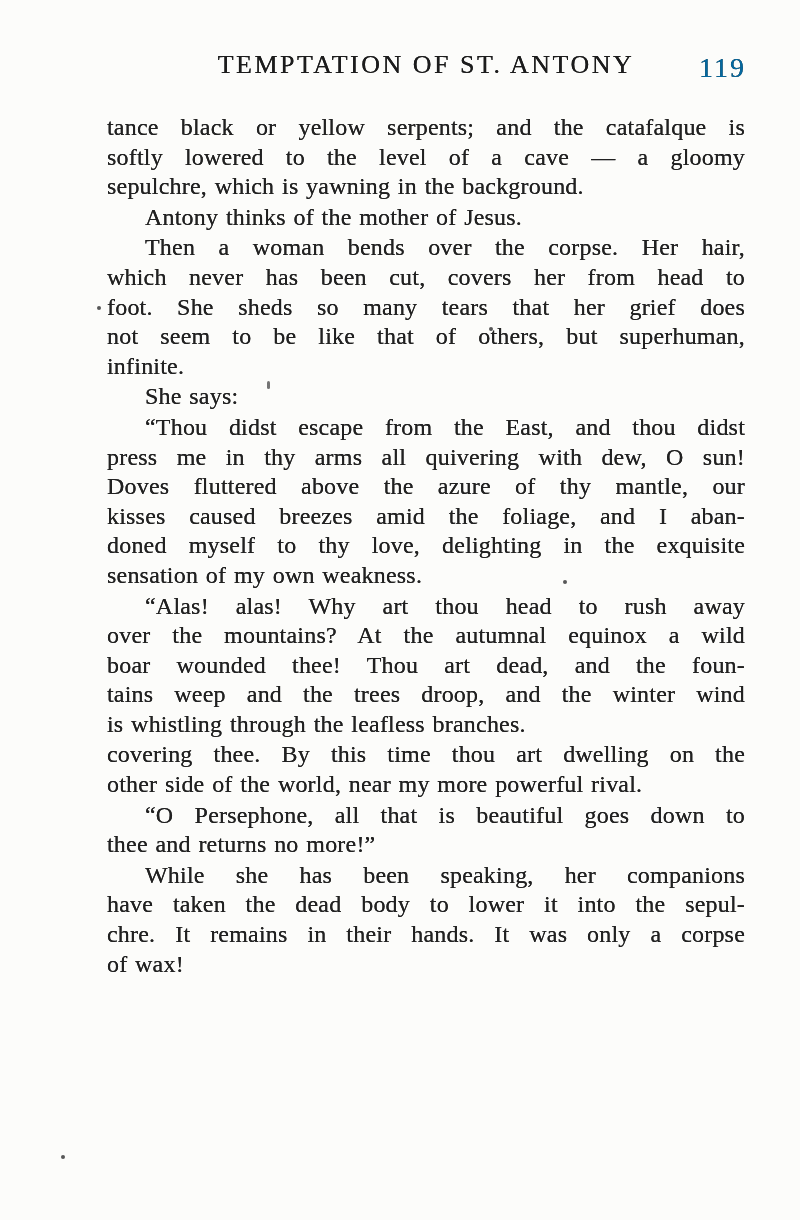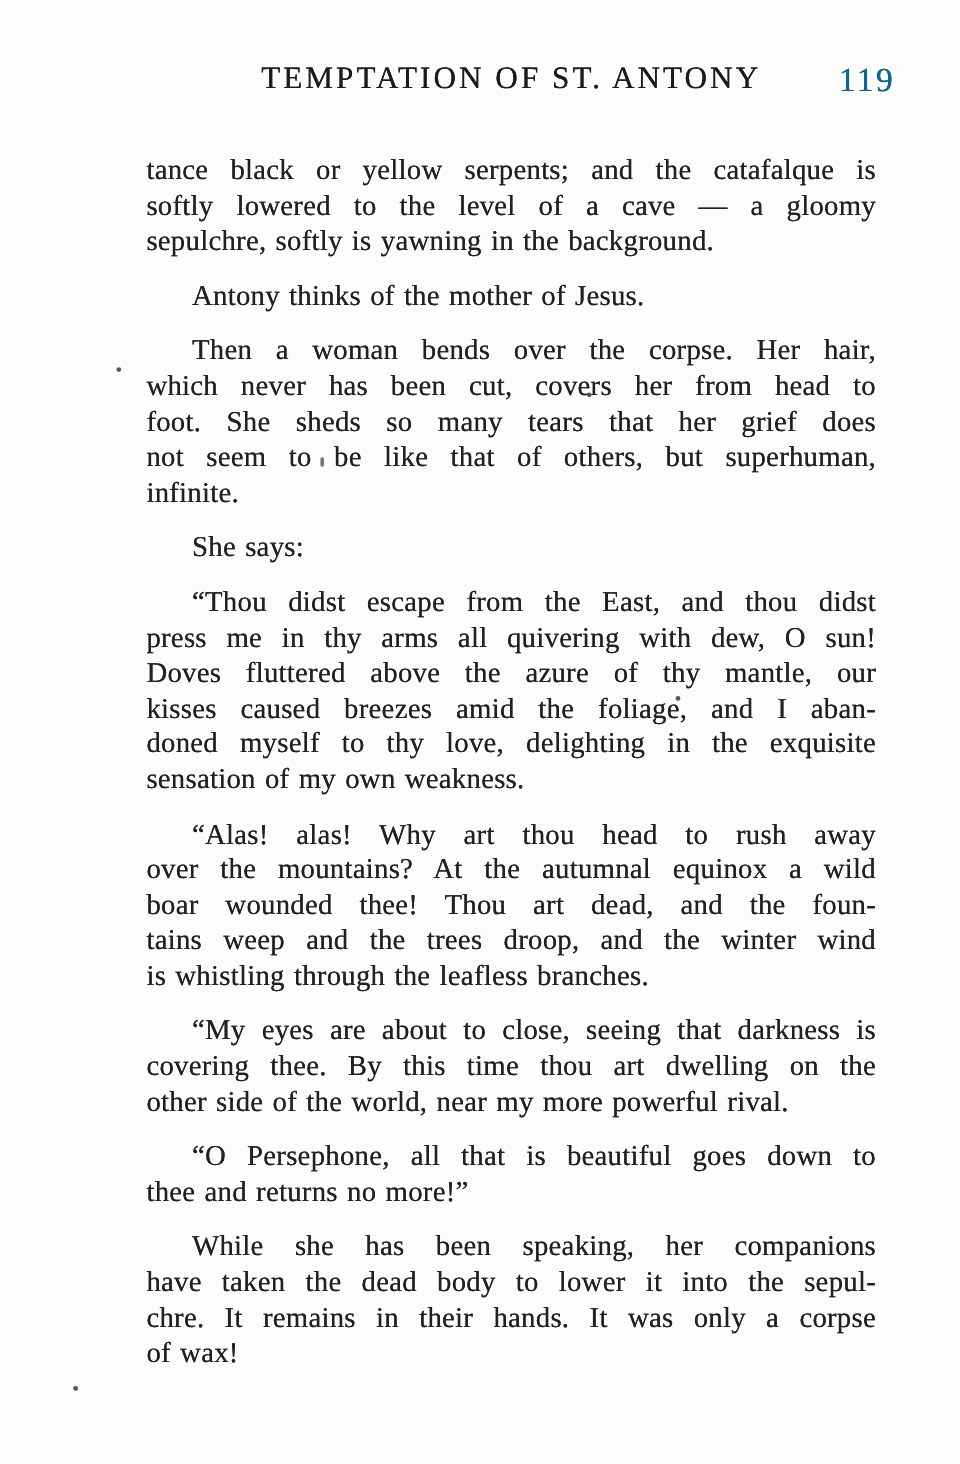--- a/index.html
+++ b/index.html
@@ -36,21 +36,21 @@
     letter-spacing: 2px;
     color: #0369a1;
     text-shadow: 0 0 0.4px #1c1c1c;
   }
   .page-body {
     position: absolute;
     top: 112px;
     left: 106px;
     width: 640px;
   }
-  .paragraph { margin: 16px; }
+  .paragraph { margin: 1px; }
   .line {
     font-size: 24px;
     line-height: 29.6px;
     height: 29.6px;
     letter-spacing: 0.2px;
     word-spacing: 1.5px;
     text-align: justify;
     text-align-last: justify;
     white-space: normal;
     color: #212121;
@@ -78,21 +78,21 @@
   <div class="running-head">
     <span class="head-title">TEMPTATION OF ST. ANTONY</span>
     <span class="folio">119</span>
   </div>
 
   <div class="page-body">
 
   <div class="paragraph">
         <div class="line">tance black or yellow serpents; and the catafalque is</div>
         <div class="line">softly lowered to the level of a cave — a gloomy</div>
-        <div class="line last">sepulchre, softly is yawning in the background.</div>
+        <div class="line last">sepulchre, which is yawning in the background.</div>
       </div>
       <div class="paragraph">
         <div class="line first last">Antony thinks of the mother of Jesus.</div>
       </div>
       <div class="paragraph">
         <div class="line first">Then a woman bends over the corpse.  Her hair,</div>
         <div class="line">which never has been cut, covers her from head to</div>
         <div class="line">foot.  She sheds so many tears that her grief does</div>
         <div class="line">not seem to be like that of others, but superhuman,</div>
         <div class="line last">infinite.</div>
@@ -109,21 +109,20 @@
         <div class="line last">sensation of my own weakness.</div>
       </div>
       <div class="paragraph">
         <div class="line first">“Alas! alas!  Why art thou head to rush away</div>
         <div class="line">over the mountains?  At the autumnal equinox a wild</div>
         <div class="line">boar wounded thee!  Thou art dead, and the foun-</div>
         <div class="line">tains weep and the trees droop, and the winter wind</div>
         <div class="line last">is whistling through the leafless branches.</div>
       </div>
       <div class="paragraph">
-        <div class="line first">“My eyes are about to close, seeing that darkness is</div>
         <div class="line">covering thee.  By this time thou art dwelling on the</div>
         <div class="line last">other side of the world, near my more powerful rival.</div>
       </div>
       <div class="paragraph">
         <div class="line first">“O Persephone, all that is beautiful goes down to</div>
         <div class="line last">thee and returns no more!”</div>
       </div>
       <div class="paragraph">
         <div class="line first">While she has been speaking, her companions</div>
         <div class="line">have taken the dead body to lower it into the sepul-</div>

